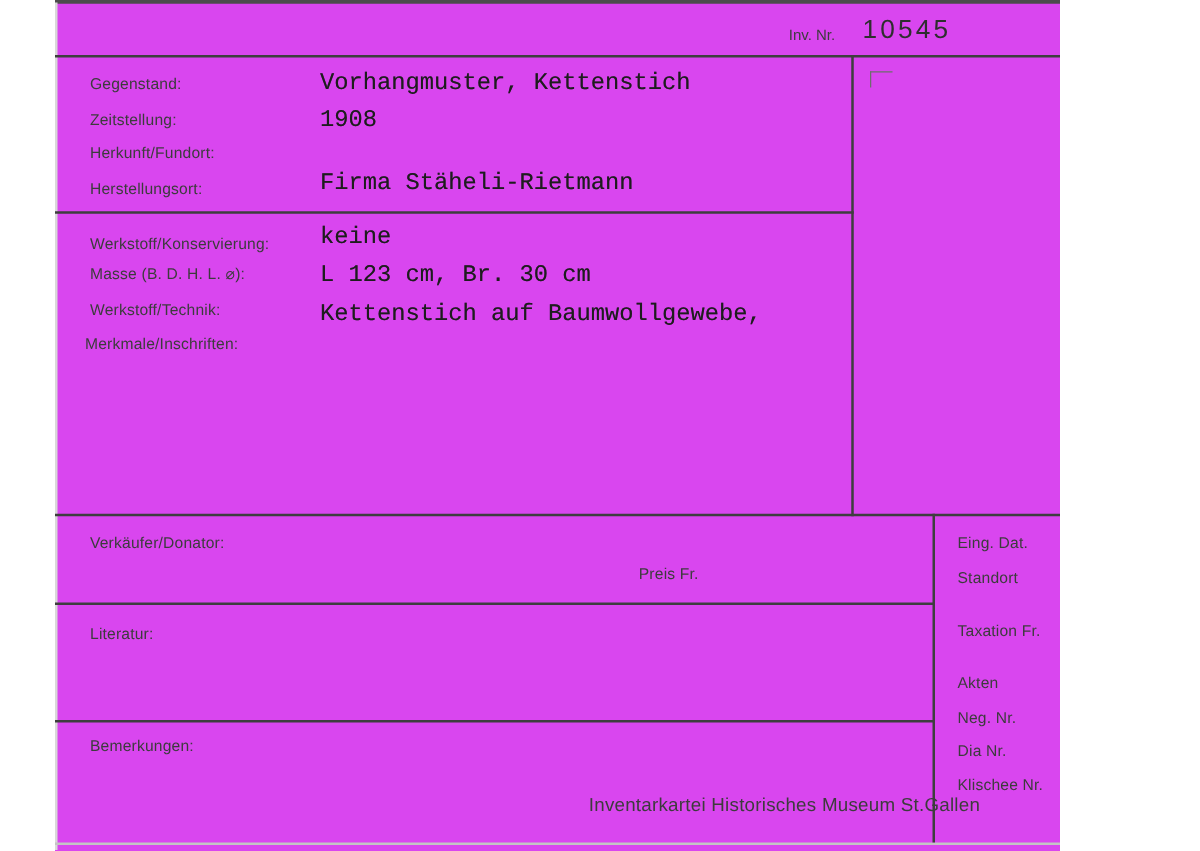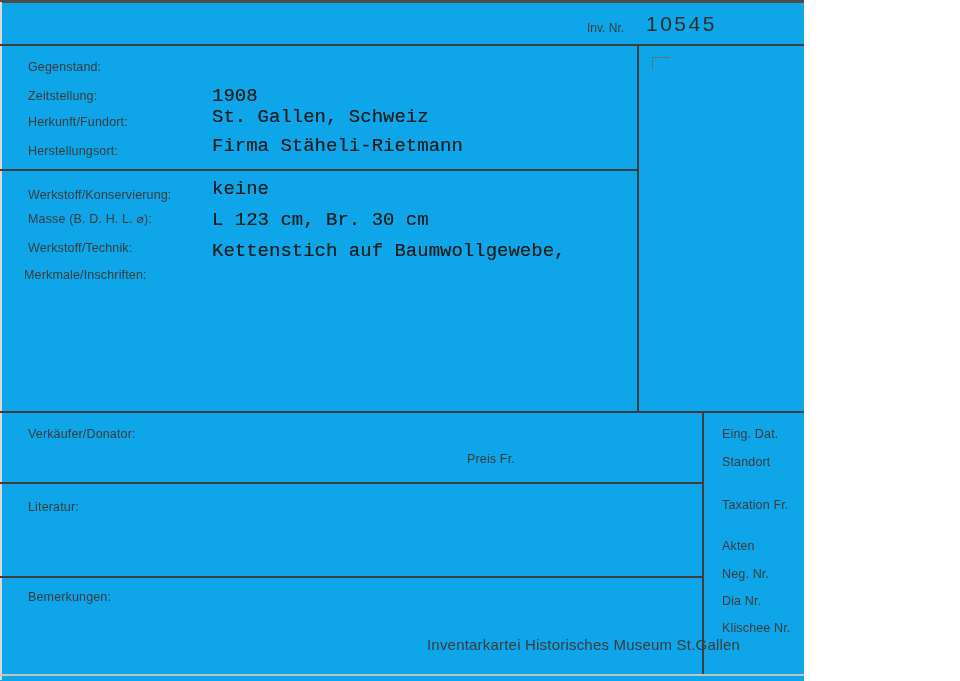--- a/index.html
+++ b/index.html
@@ -1,19 +1,20 @@
 <!DOCTYPE html>
 <html><head>
 <meta charset="utf-8">
 <style>
   html,body { margin:0; padding:0; background:#ffffff; }
   .card {
     position:relative; width:804px; height:681px;
-    background:#0ea5e9; overflow:hidden;
+    background:#d946ef; overflow:hidden;
     font-family:"Liberation Sans","DejaVu Sans",sans-serif;
+    margin-left:44px;
   }
   .line { position:absolute; background:#3e3e3e; }
   .line-light { position:absolute; background:#c4c4c4; }
   .edge { position:absolute; background:#d9d9d9; }
   .lbl {
     position:absolute; font-size:12.5px; color:#3c3c3c;
     letter-spacing:0.15px; white-space:pre; line-height:14px;
   }
   .tw {
     position:absolute; font-family:"Liberation Mono","DejaVu Sans Mono",monospace;
@@ -52,22 +53,22 @@
   <div class="corner"></div>
 
   <span class="inv-label">Inv. Nr.</span>
   <span class="inv-num">10545</span>
 
   <span class="lbl" style="left:28px; top:60px;">Gegenstand:</span>
   <span class="lbl" style="left:28px; top:89px;">Zeitstellung:</span>
   <span class="lbl" style="left:28px; top:115px;">Herkunft/Fundort:</span>
   <span class="lbl" style="left:28px; top:144px;">Herstellungsort:</span>
 
+  <span class="tw" style="left:212px; top:57px;">Vorhangmuster, Kettenstich</span>
   <span class="tw" style="left:212px; top:87px;">1908</span>
-  <span class="tw" style="left:212px; top:108px;">St. Gallen, Schweiz</span>
   <span class="tw" style="left:212px; top:137px;">Firma Stäheli-Rietmann</span>
 
   <span class="lbl" style="left:28px; top:188px;">Werkstoff/Konservierung:</span>
   <span class="lbl" style="left:28px; top:212px;">Masse (B. D. H. L. ⌀):</span>
   <span class="lbl" style="left:28px; top:241px;">Werkstoff/Technik:</span>
   <span class="lbl" style="left:24px; top:268px;">Merkmale/Inschriften:</span>
 
   <span class="tw" style="left:212px; top:180px;">keine</span>
   <span class="tw" style="left:212px; top:211px;">L 123 cm, Br. 30 cm</span>
   <span class="tw" style="left:212px; top:242px;">Kettenstich auf Baumwollgewebe,</span>

